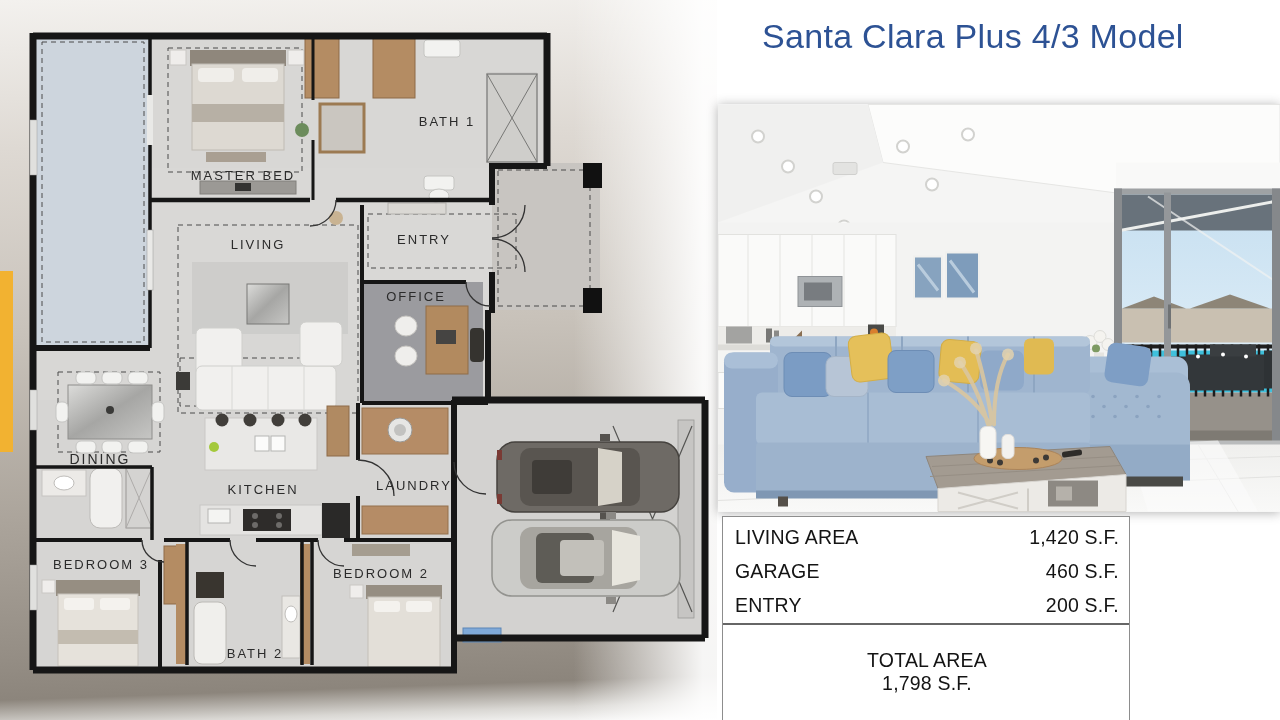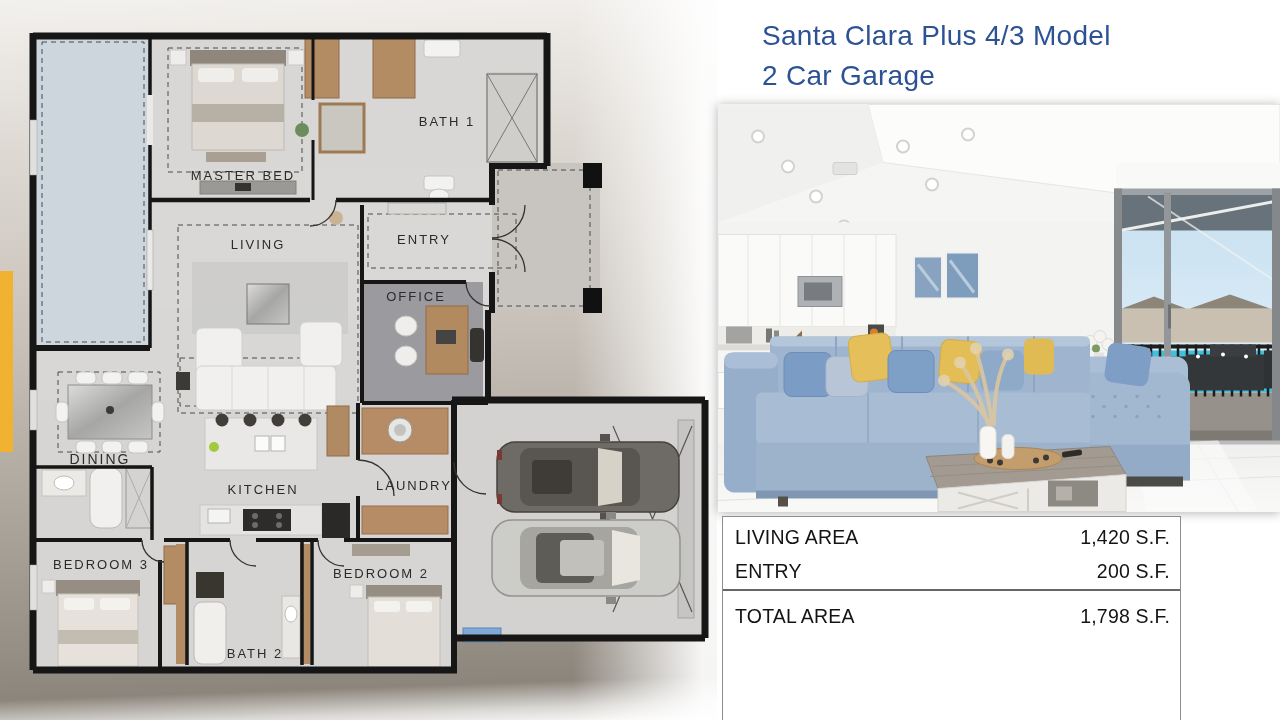--- a/index.html
+++ b/index.html
@@ -6,33 +6,33 @@
   .slide{position:relative;width:1280px;height:720px;background:#ffffff;overflow:hidden;
          font-family:"Liberation Sans",sans-serif;}
   .backdrop{position:absolute;left:0;top:0;width:717px;height:720px;
     background:
       linear-gradient(90deg, rgba(255,255,255,0) 80%, rgba(255,255,255,0.92) 98%),
       linear-gradient(178deg,#f3f1ee 0%,#ded9d3 20%,#c8c2ba 45%,#aba49b 70%,#958e85 88%,#8c857c 94%,#d9d7d3 97.5%,#fdfdfd 100%);}
   .accent{position:absolute;left:0;top:271px;width:13px;height:181px;background:#f2b231;}
   .plan-svg{position:absolute;left:0;top:0;width:720px;height:720px;}
   .rlabel{font-size:13px;letter-spacing:2px;fill:#2b2b2b;text-anchor:middle;}
   .rlabel.big{font-size:14px;}
-  .title{position:absolute;left:762px;top:16px;font-size:28px;line-height:40px;
+  .title{position:absolute;left:762px;top:16px;font-size:34px;line-height:40px;
          letter-spacing:.3px;color:#2d5294;}
   .photo{position:absolute;left:718px;top:104px;width:562px;height:408px;
          box-shadow:0 1px 10px rgba(40,40,40,.35);background:#f5f5f4;}
   .photo svg{display:block;width:100%;height:100%;}
-  .areas{position:absolute;left:722px;top:516px;width:459px;height:204px;background:#fff;
+  .areas{position:absolute;left:722px;top:516px;width:408px;height:204px;background:#fff;
          border:1px solid #8d8d8d;border-bottom:none;font-size:19.5px;color:#141414;
          letter-spacing:.2px;box-sizing:border-box;}
   .arow{display:flex;justify-content:space-between;align-items:center;height:34px;
         padding:0 10px 0 12px;}
   .arow.first{margin-top:3px;}
   .asep{border-top:2px solid #666;margin-top:1px;}
-  .arow.total{margin-top:8px;}
+  .arow.total{margin-top:24px;flex-direction:column;}
 </style>
 </head>
 <body>
 
 <div class="slide">
 
   <div class="backdrop"></div>
   <div class="accent" style="background: rgb(242, 178, 49);"></div>
 
   <svg class="plan-svg" viewBox="0 0 720 720">
@@ -276,21 +276,20 @@
       <text x="263" y="494" class="rlabel">KITCHEN</text>
       <text x="414" y="490" class="rlabel">LAUNDRY</text>
       <text x="101" y="569" class="rlabel">BEDROOM 3</text>
       <text x="255" y="658" class="rlabel">BATH 2</text>
       <text x="381" y="578" class="rlabel">BEDROOM 2</text>
     </g>
   </svg>
 
   <div class="title" style="color: rgb(45, 82, 148);">
     <div>Santa Clara Plus 4/3 Model</div>
-    <div>2 Car Garage</div>
   </div>
 
   <div class="photo">
     <svg viewBox="0 0 562 407">
       <defs>
         <linearGradient id="sky" x1="0" y1="0" x2="0" y2="1">
           <stop offset="0" stop-color="#c6dff0"></stop>
             <stop offset="1" stop-color="#e9f4fb"></stop>
         </linearGradient>
         <linearGradient id="floorg" x1="0" y1="0" x2="0" y2="1">
@@ -463,20 +462,24 @@
       </g>
     </svg>
   </div>
 
   <div class="areas">
     <div class="arow first">
       <span>LIVING AREA</span>
       <span>1,420 S.F.</span>
     </div>
     <div class="arow">
+      <span>GARAGE</span>
+      <span>460 S.F.</span>
+    </div>
+    <div class="arow">
       <span>ENTRY</span>
       <span>200 S.F.</span>
     </div>
     <div class="asep"></div>
     <div class="arow total">
       <span>TOTAL AREA</span>
       <span>1,798 S.F.</span>
     </div>
   </div>
 

